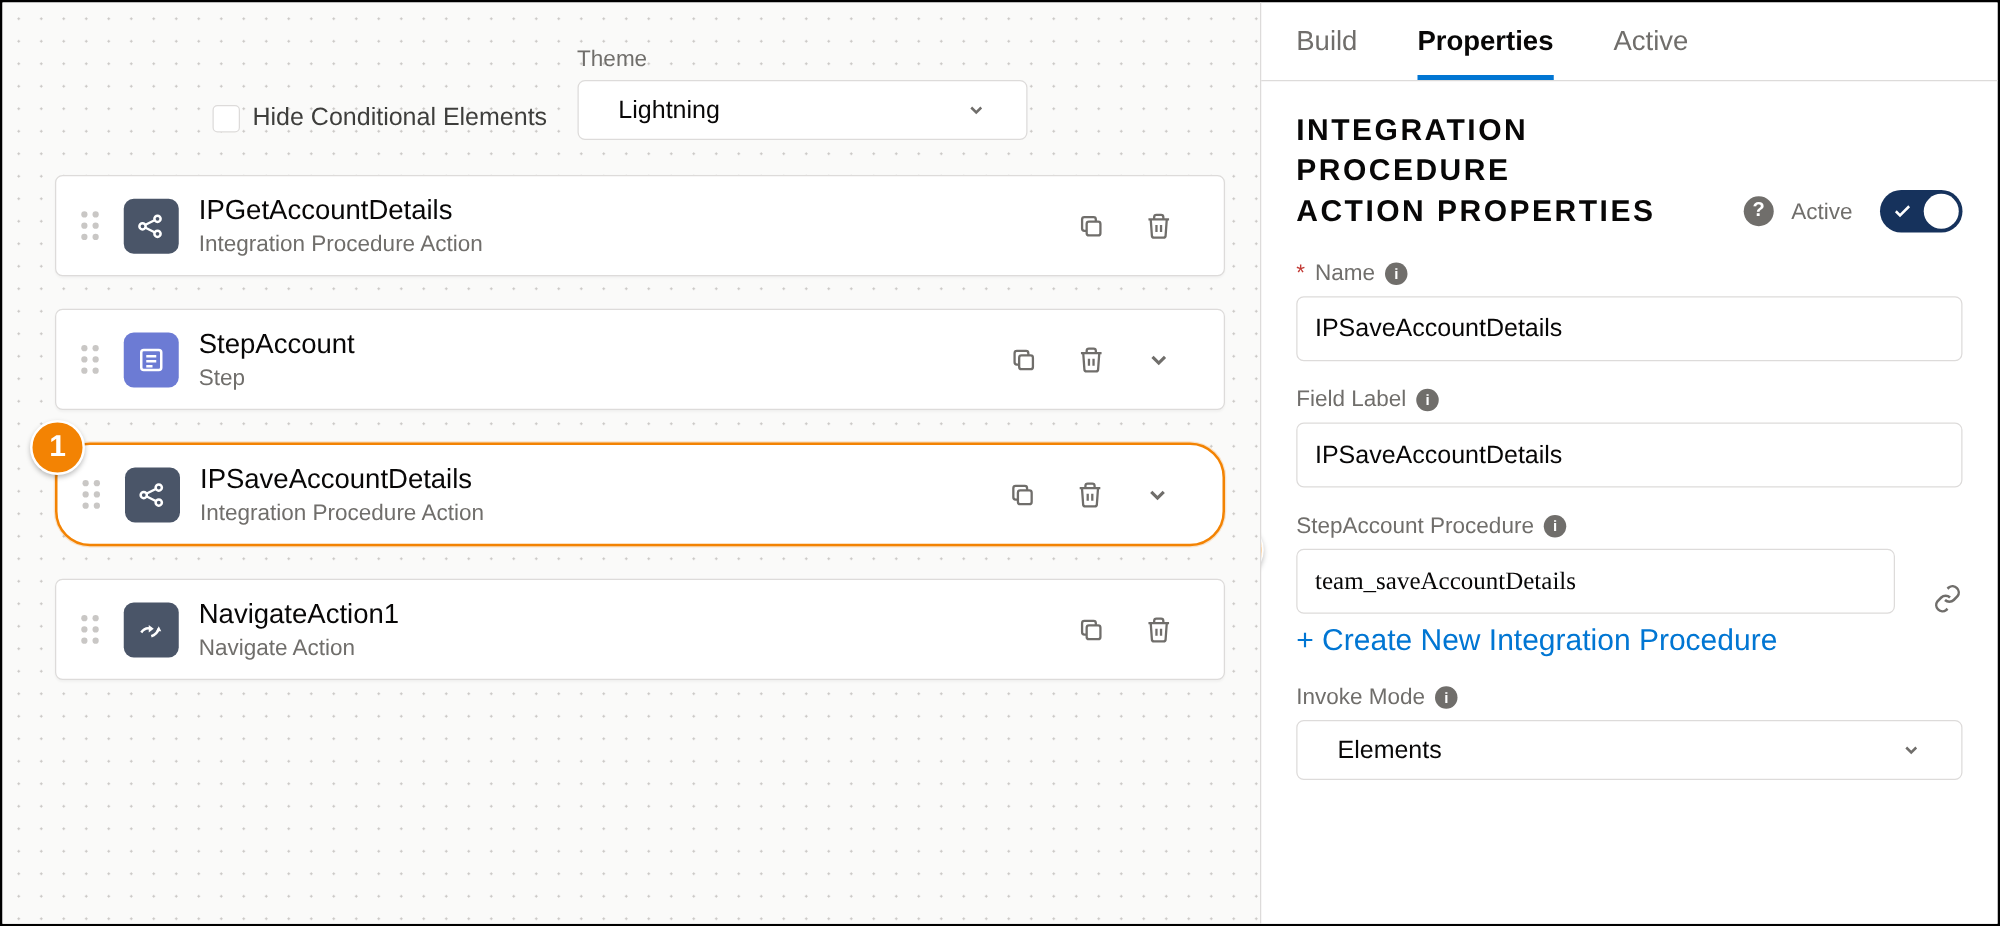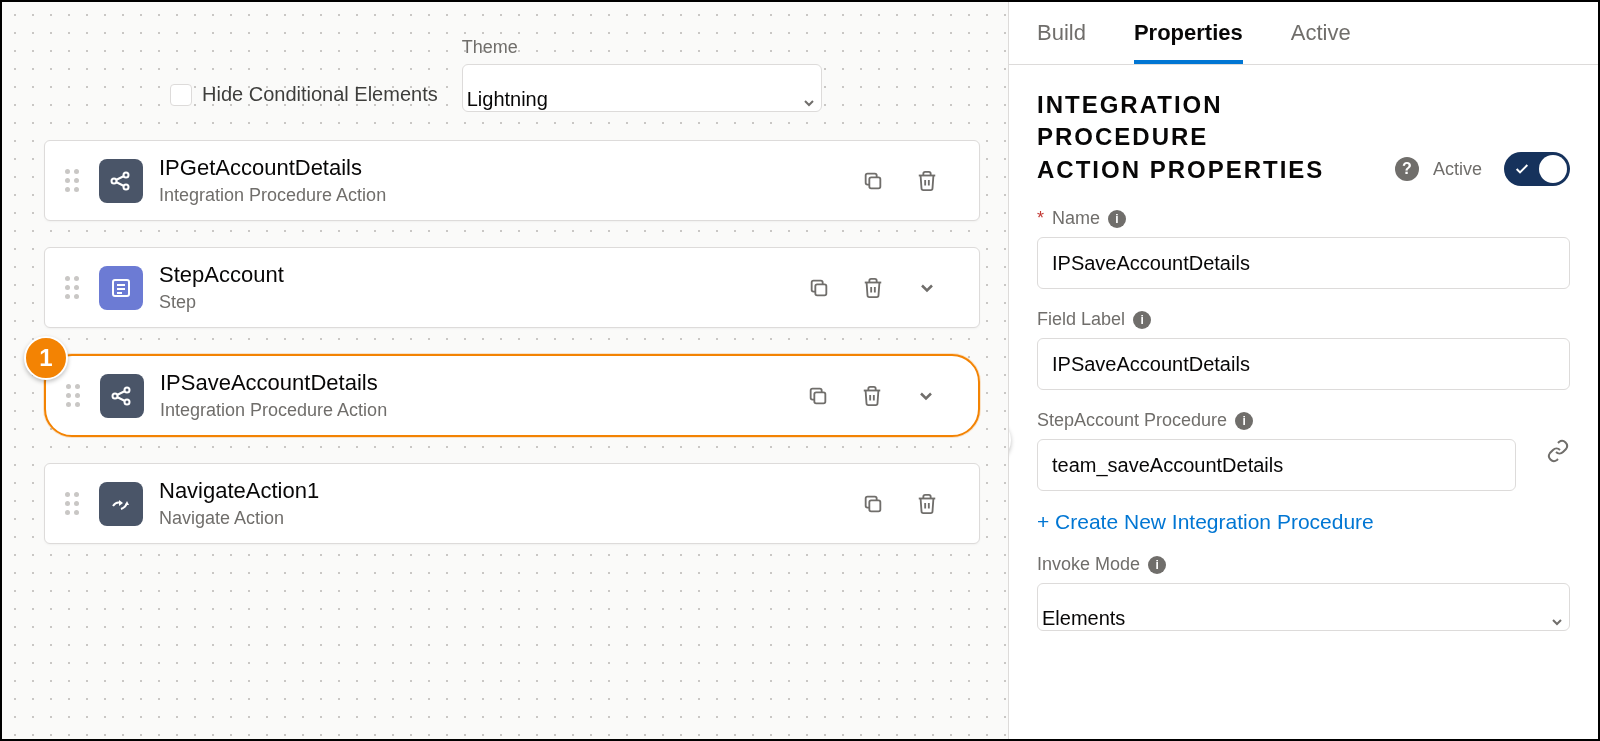--- a/index.html
+++ b/index.html
@@ -63,23 +63,23 @@
   }
   .chk {
     width: 22px; height: 22px;
     border: 1px solid var(--border);
     border-radius: 4px;
     background: #fff;
   }
   .theme-block { flex: 1; max-width: 360px;}
   .theme-label { font-size: 18px; color: var(--text-muted); margin-bottom: 6px; display:block;margin-top:17px;}
   .select {
-    display: flex; align-items: flex-end; justify-content: space-between;
+    display: flex; align-items: center; justify-content: space-between;
     height: 48px;
-    padding: 0 4px;
+    padding: 0 32px;
     background: #fff;
     border: 1px solid var(--border);
     border-radius: 6px;
     font-size: 20px;
     color: var(--text-dark);
   }
 
   .card {
     background: var(--card-bg);
     border: 1px solid var(--border);
@@ -210,23 +210,23 @@
     width: 100%;
     height: 52px;
     padding: 0 14px;
     border: 1px solid var(--border);
     border-radius: 6px;
     font-size: 20px;
     color: var(--text-dark);
     background:#fff;
     display:flex; align-items:center;
   }
-  .ip-row { display:flex; align-items:flex-start; gap:30px; }
+  .ip-row { display:flex; align-items:flex-end; gap:30px;font-family:Liberation Serif, serif; }
   .ip-row .input { flex:1; }
-  .link { color: var(--brand); font-size:21px; margin-top:19px; display:inline-block;}
+  .link { color: var(--brand); font-size:24px; margin-top:8px; display:inline-block;}
   .panel-body::-webkit-scrollbar{width:12px;}
   .panel-body::-webkit-scrollbar-thumb{background:#c9c7c5;border-radius:6px;}
 
   .badge2 { left:-22px; }
 
   svg { display:block; }
 </style>
 </head>
 <body>
 

